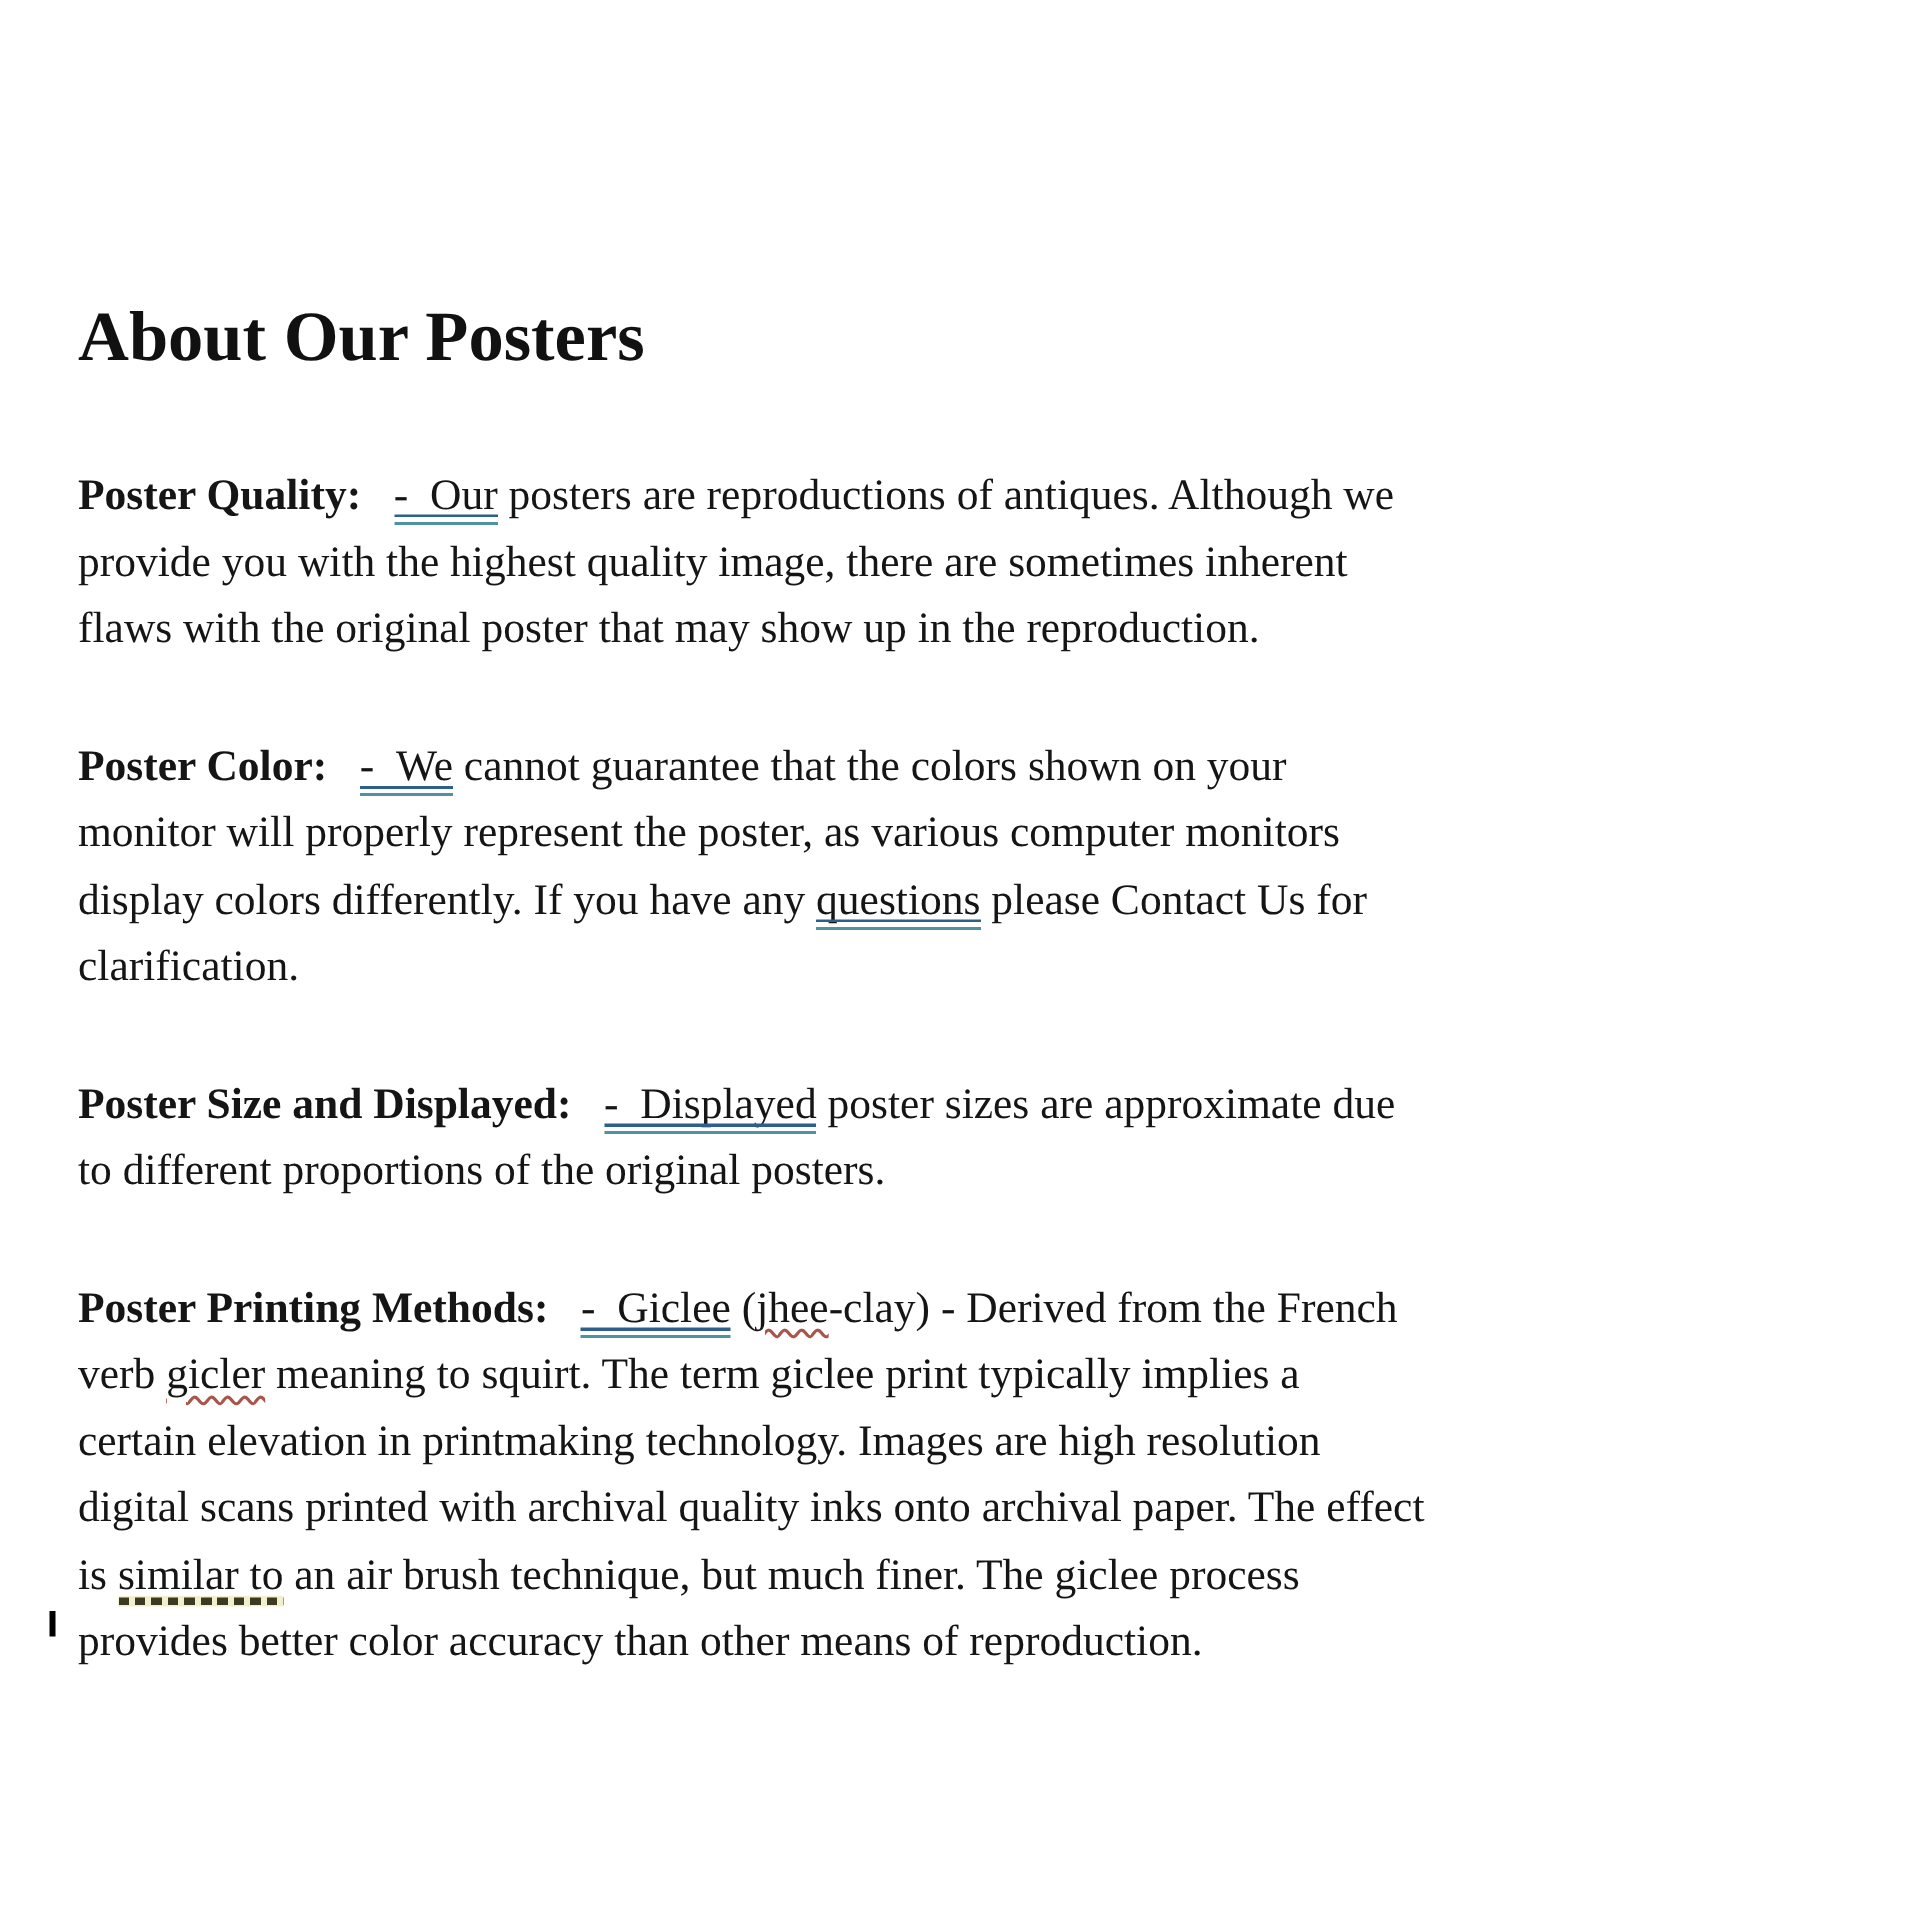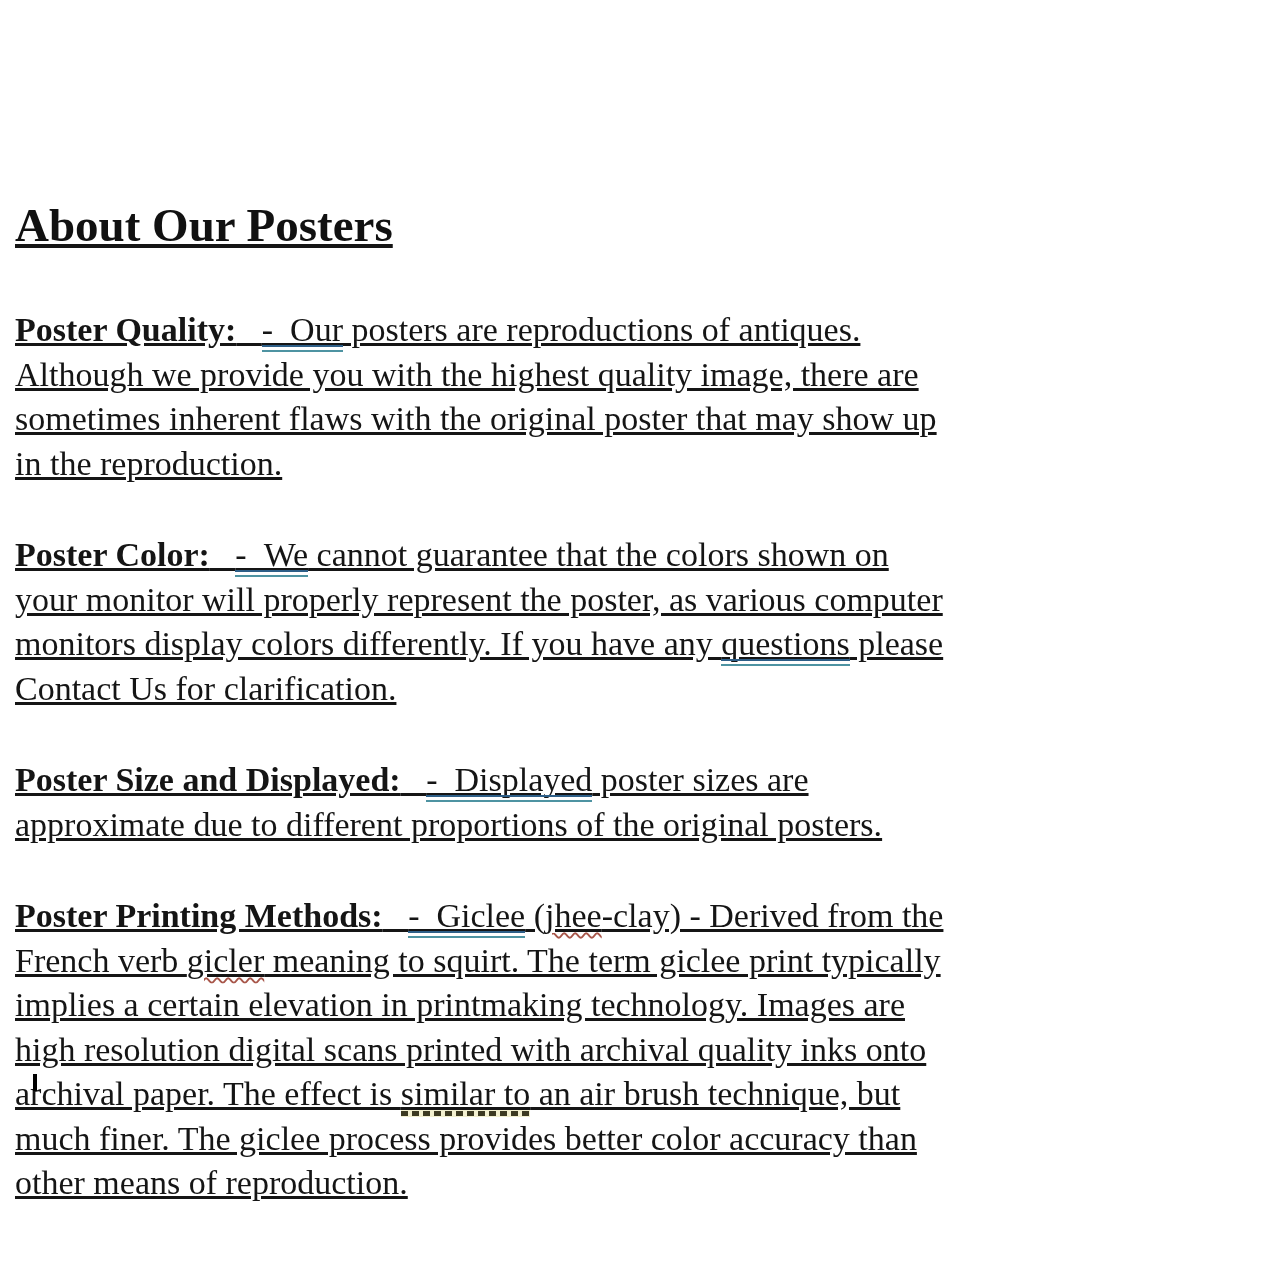--- a/index.html
+++ b/index.html
@@ -16,32 +16,31 @@
   body {
     background: var(--bg-color);
     font-family: "Liberation Serif", "DejaVu Serif", serif;
     color: var(--text-color);
     overflow: hidden;
   }
   .page {
     position: relative;
     width: 1020px;
     height: 1280px;
-    padding: 196px 70px 0 15px;
-    text-decoration: underline;
+    padding: 196px 70px 0 52px;
   }
   h1.doc-title {
     font-size: 47px;
     font-weight: 700;
     line-height: 58px;
     margin: 0 0 54px 0;
     color: #111;
   }
   .content p {
-    font-size: 34px;
+    font-size: 29px;
     line-height: 44.5px;
     margin: 0 0 47px 0;
     max-width: 1174px;
   }
   .r-bold { font-weight: 700; }
   .r-n { font-weight: 400; }
   .r-dlink {
     position: relative;
     white-space: nowrap;
   }

